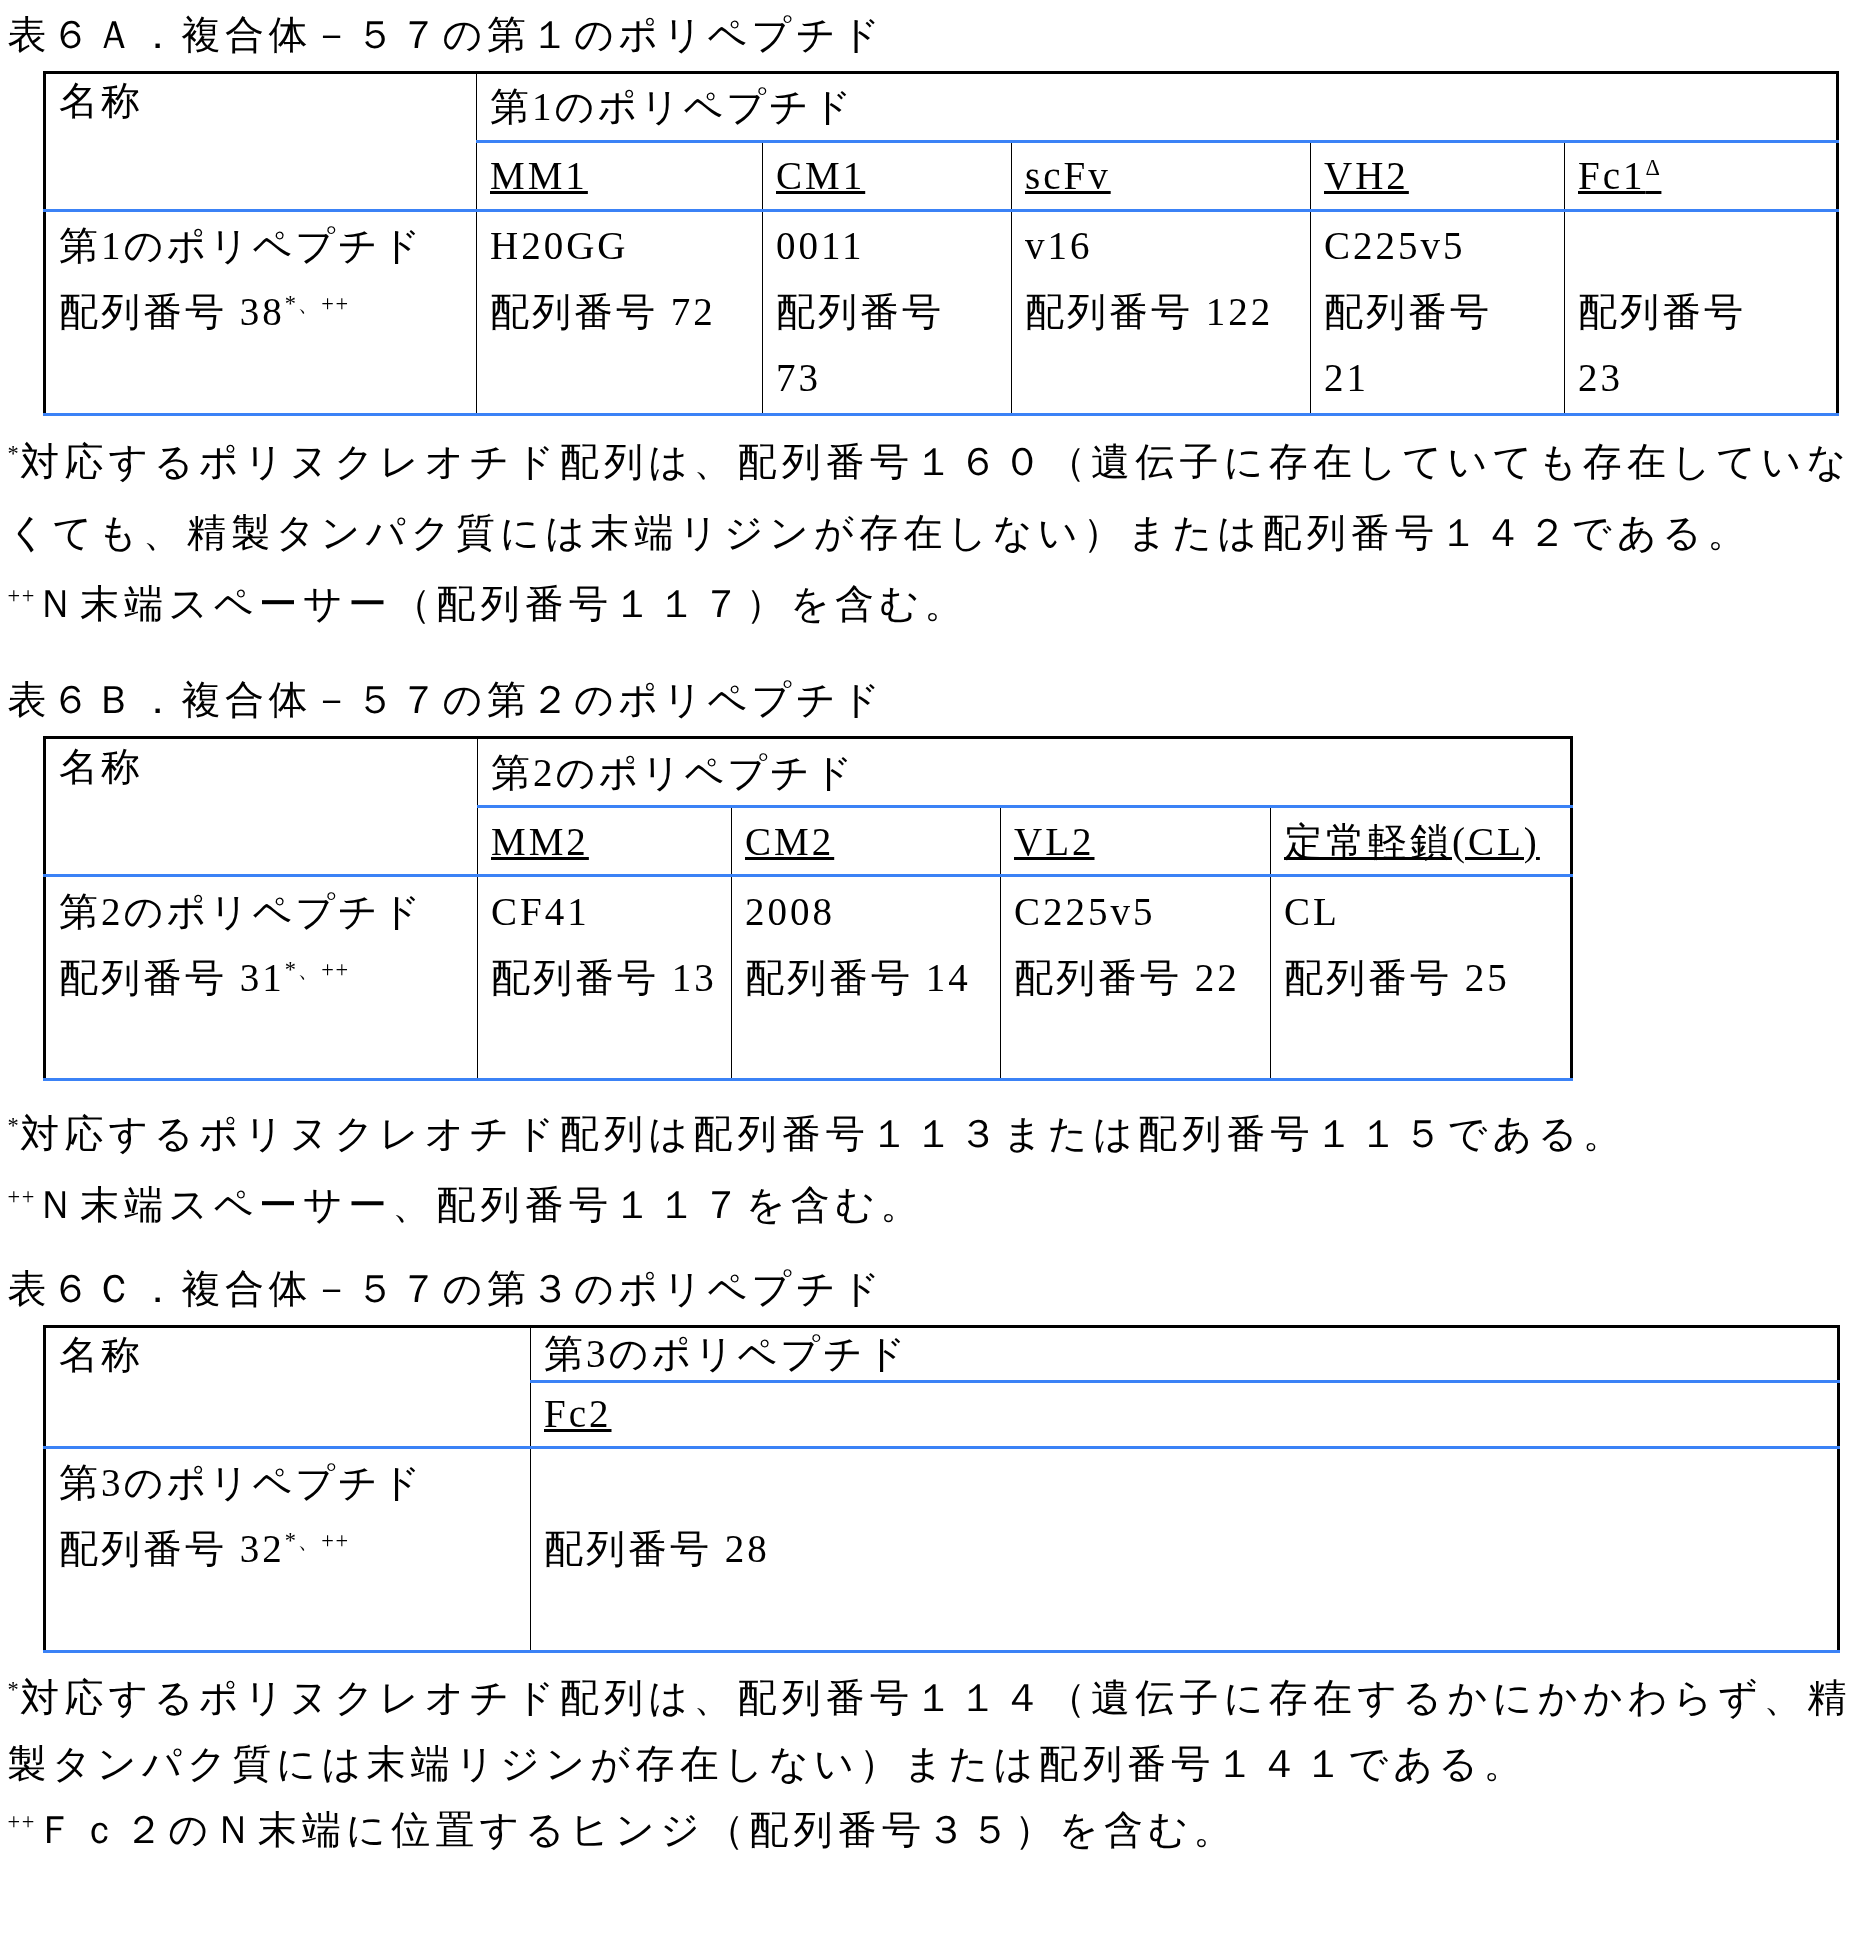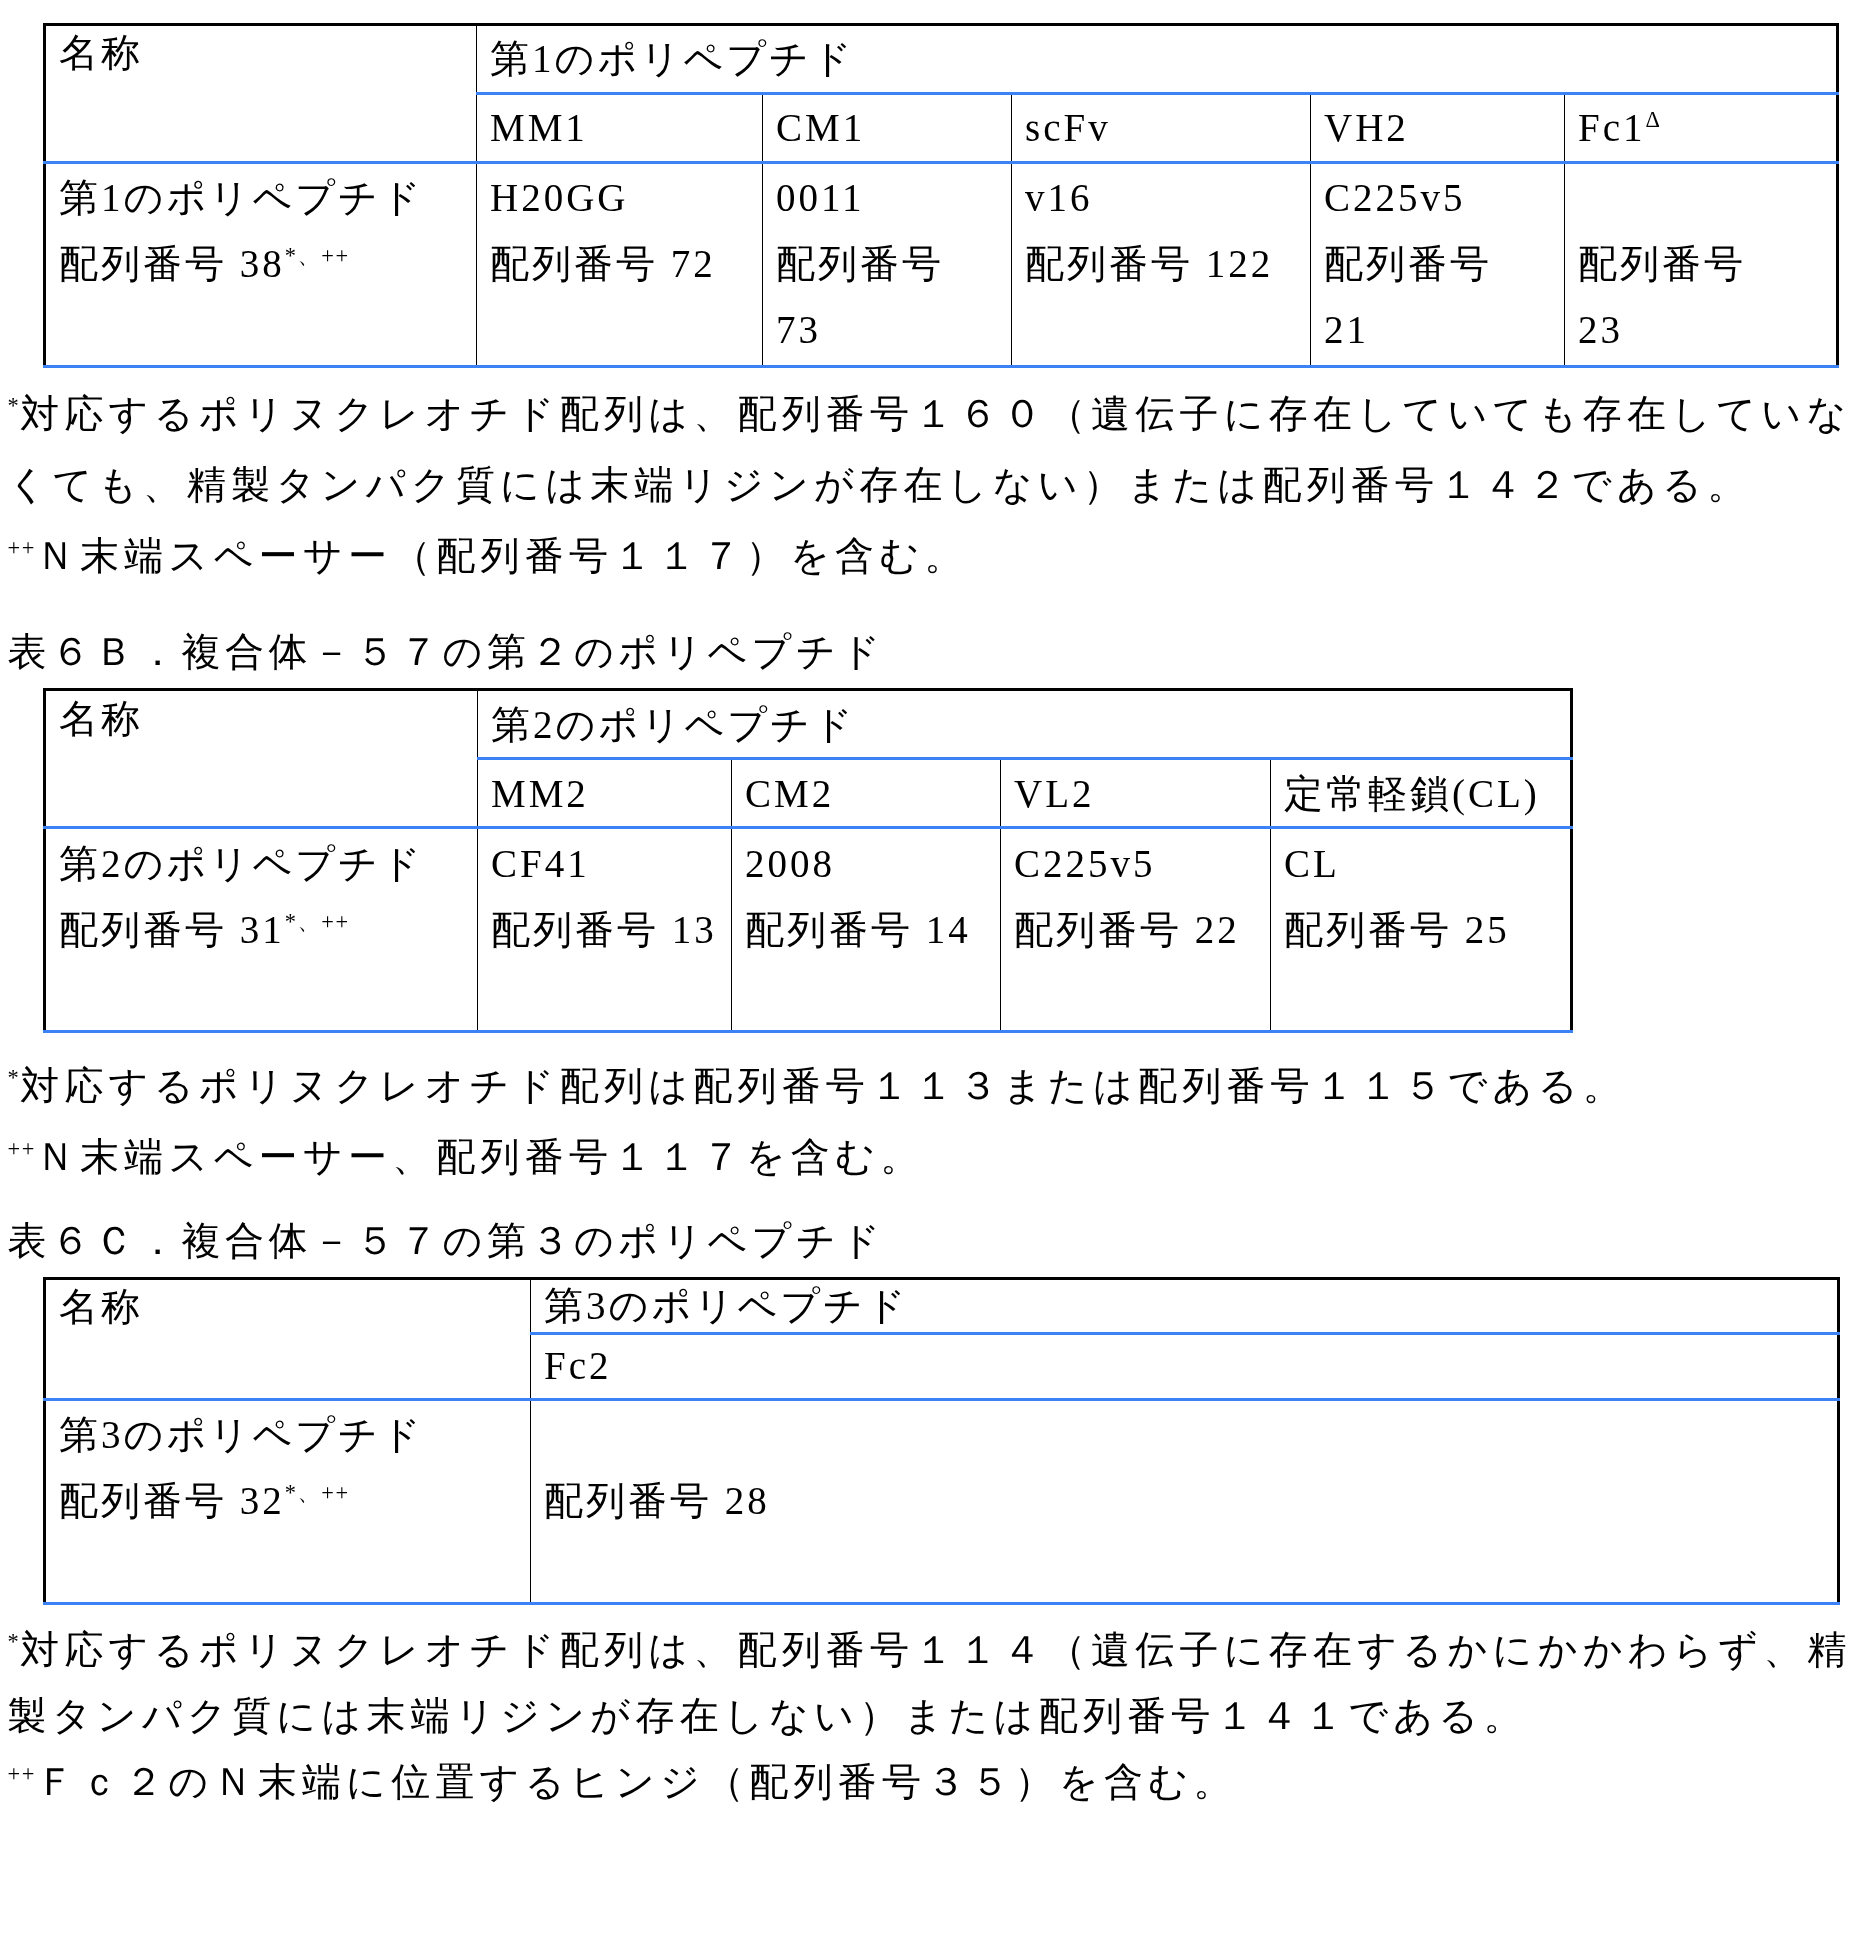--- a/index.html
+++ b/index.html
@@ -28,21 +28,21 @@
   }
   table.tbl tr { border-top: 3px solid #000; border-bottom: 3px solid #3b82f6; }
   table.tbl td {
     border-left: 1.5px solid #000; border-right: 1.5px solid #000;
     font-size: 39px; letter-spacing: 3px; font-weight: normal;
     vertical-align: top; text-align: left;
     padding: 1.5px 6px 1.5px 13.5px;
   }
   td.name-hd { vertical-align: top; padding-top: 9px; line-height: 52px; }
   td.group   { text-align: center; padding-left: 6px; line-height: 63px; height: 66px; }
-  tr.r2 td   { line-height: 63px; height: 66px; }
+  tr.r2 td   { line-height: 63px; height: 66px; text-decoration: underline; }
   tr.r3 td   { height: 203px; }
   .tbl-c tr.r1 td { height: 54px; }
   .tbl-c td.group-top { line-height: 49px; height: 54px; }
   .tbl-c tr.r2 td { line-height: 60px; height: 63px; }
   .tbl-c tr.r3 td { height: 197px; }
 
   .cl { height: 66px; line-height: 66px; white-space: nowrap; }
 
   sup.s {
     font-size: 22.4px; letter-spacing: 1.5px;
@@ -57,20 +57,21 @@
     margin: 0; font-size: 39px; letter-spacing: 5.2px;
     line-height: 71px; overflow-wrap: break-word;
   }
   .fns-c p.fn { line-height: 66px; }
 </style>
 </head>
 <body>
 
 <div class="page">
 
+  <div class="ttl">表６Ａ．複合体－５７の第１のポリペプチド</div>
 
   <table class="tbl tbl-a">
     <colgroup>
       <col style="width:432px">
         <col style="width:286px">
         <col style="width:249px">
       <col style="width:299px">
         <col style="width:254px">
         <col style="width:273px">
     </colgroup>

